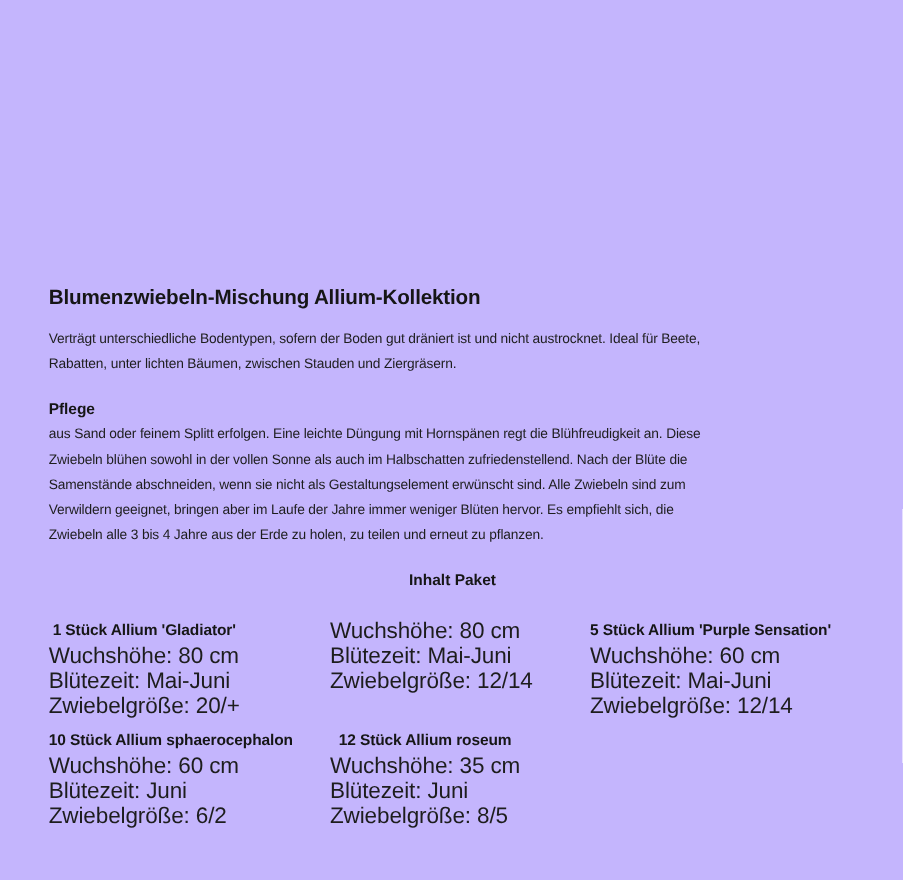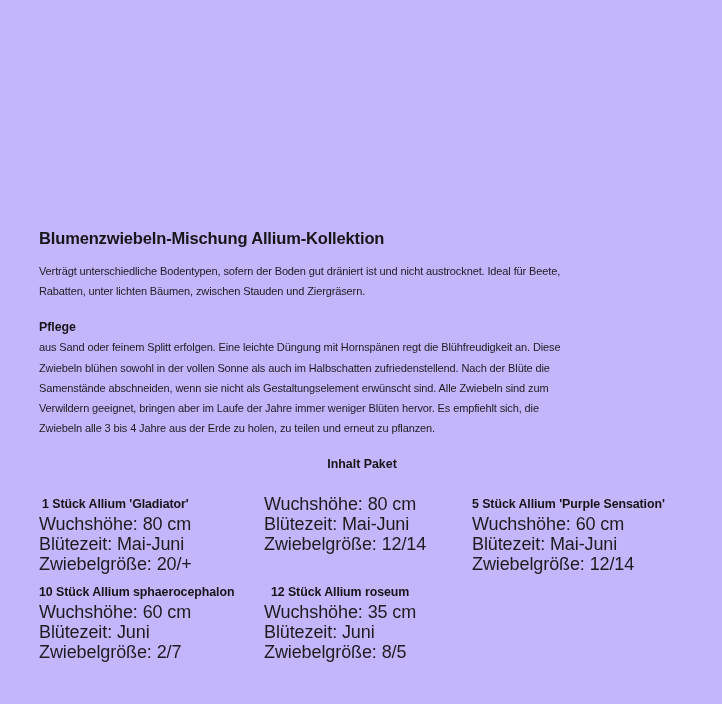--- a/index.html
+++ b/index.html
@@ -179,21 +179,21 @@
           <div class="item-line">Blütezeit: Mai-Juni</div>
           <div class="item-line">Zwiebelgröße: 12/14</div>
         </div>
       </div>
 
       <div class="items-row">
         <div class="item col-0">
           <div class="item-title">10 Stück Allium sphaerocephalon</div>
           <div class="item-line">Wuchshöhe: 60 cm</div>
           <div class="item-line">Blütezeit: Juni</div>
-          <div class="item-line">Zwiebelgröße: 2/7</div>
+          <div class="item-line">Zwiebelgröße: 6/2</div>
         </div>
         <div class="item col-1">
           <div class="item-title">12 Stück Allium roseum</div>
           <div class="item-line">Wuchshöhe: 35 cm</div>
           <div class="item-line">Blütezeit: Juni</div>
           <div class="item-line">Zwiebelgröße: 8/5</div>
         </div>
       </div>
 
     </div>

